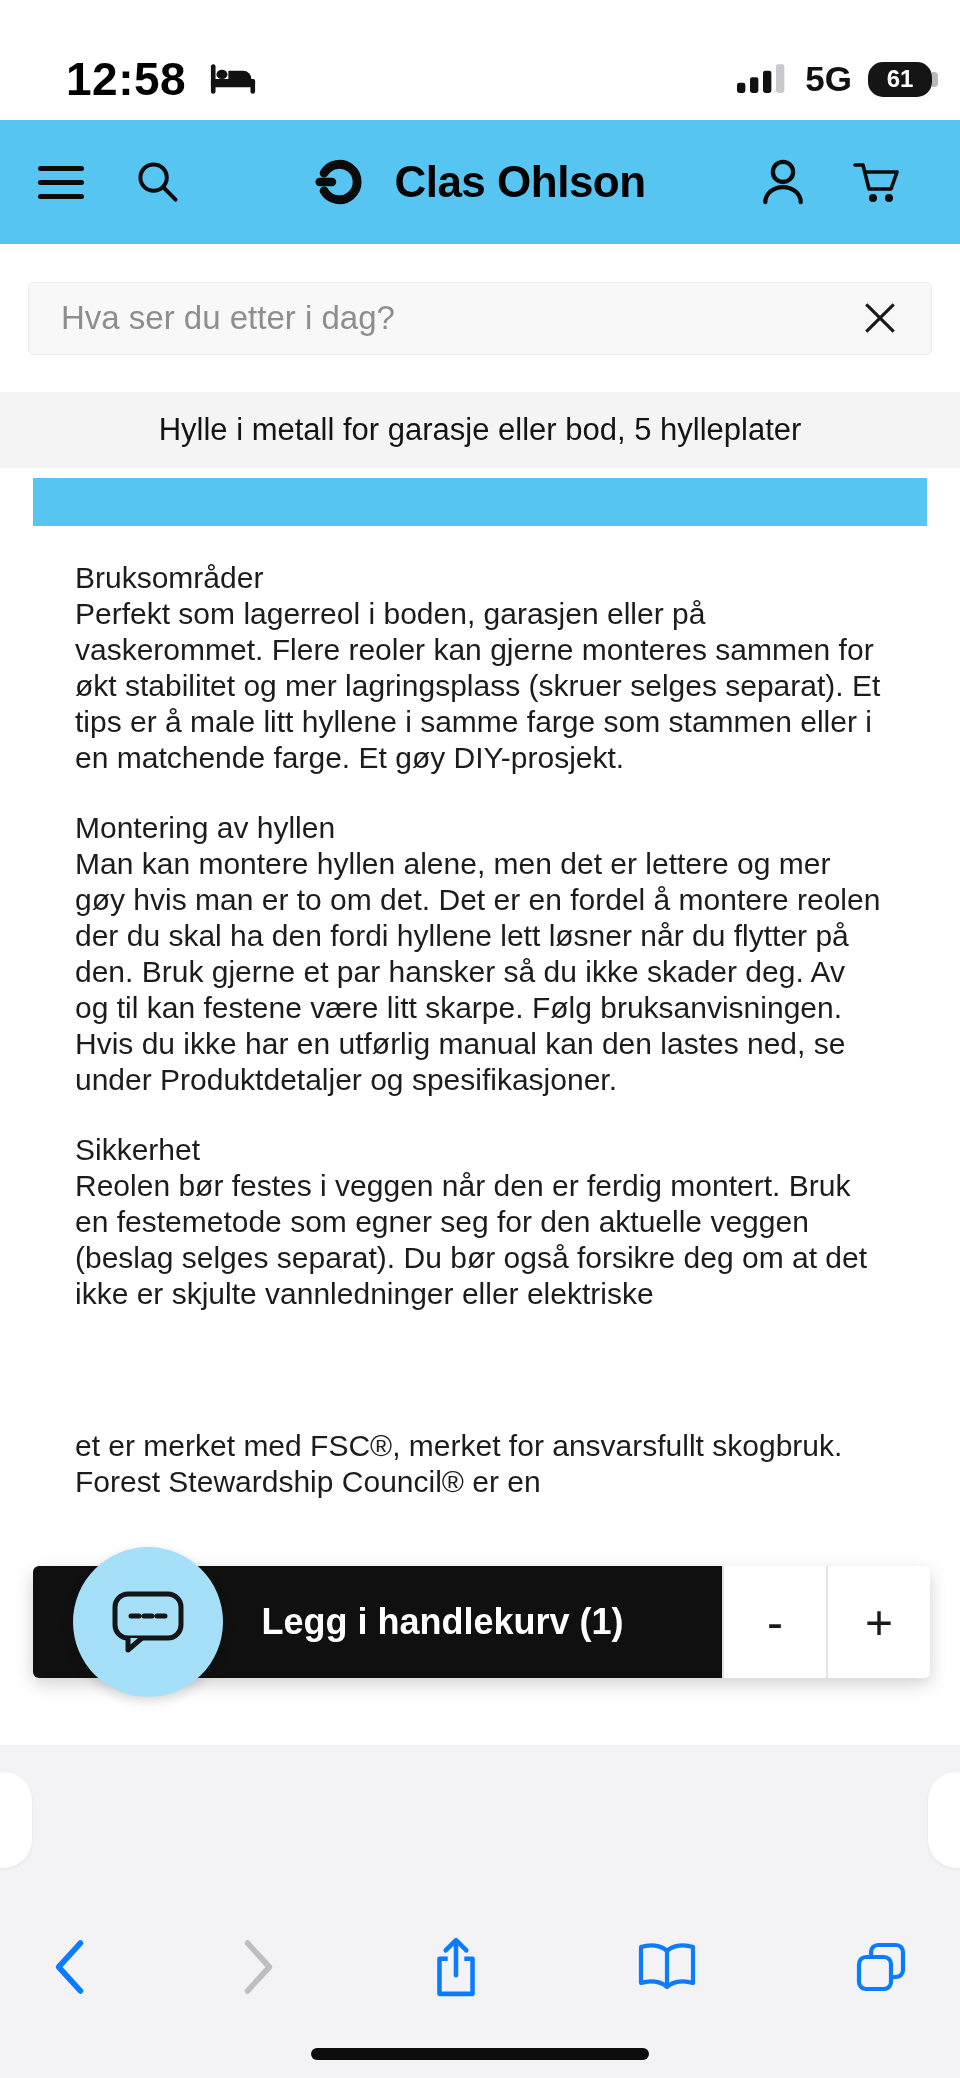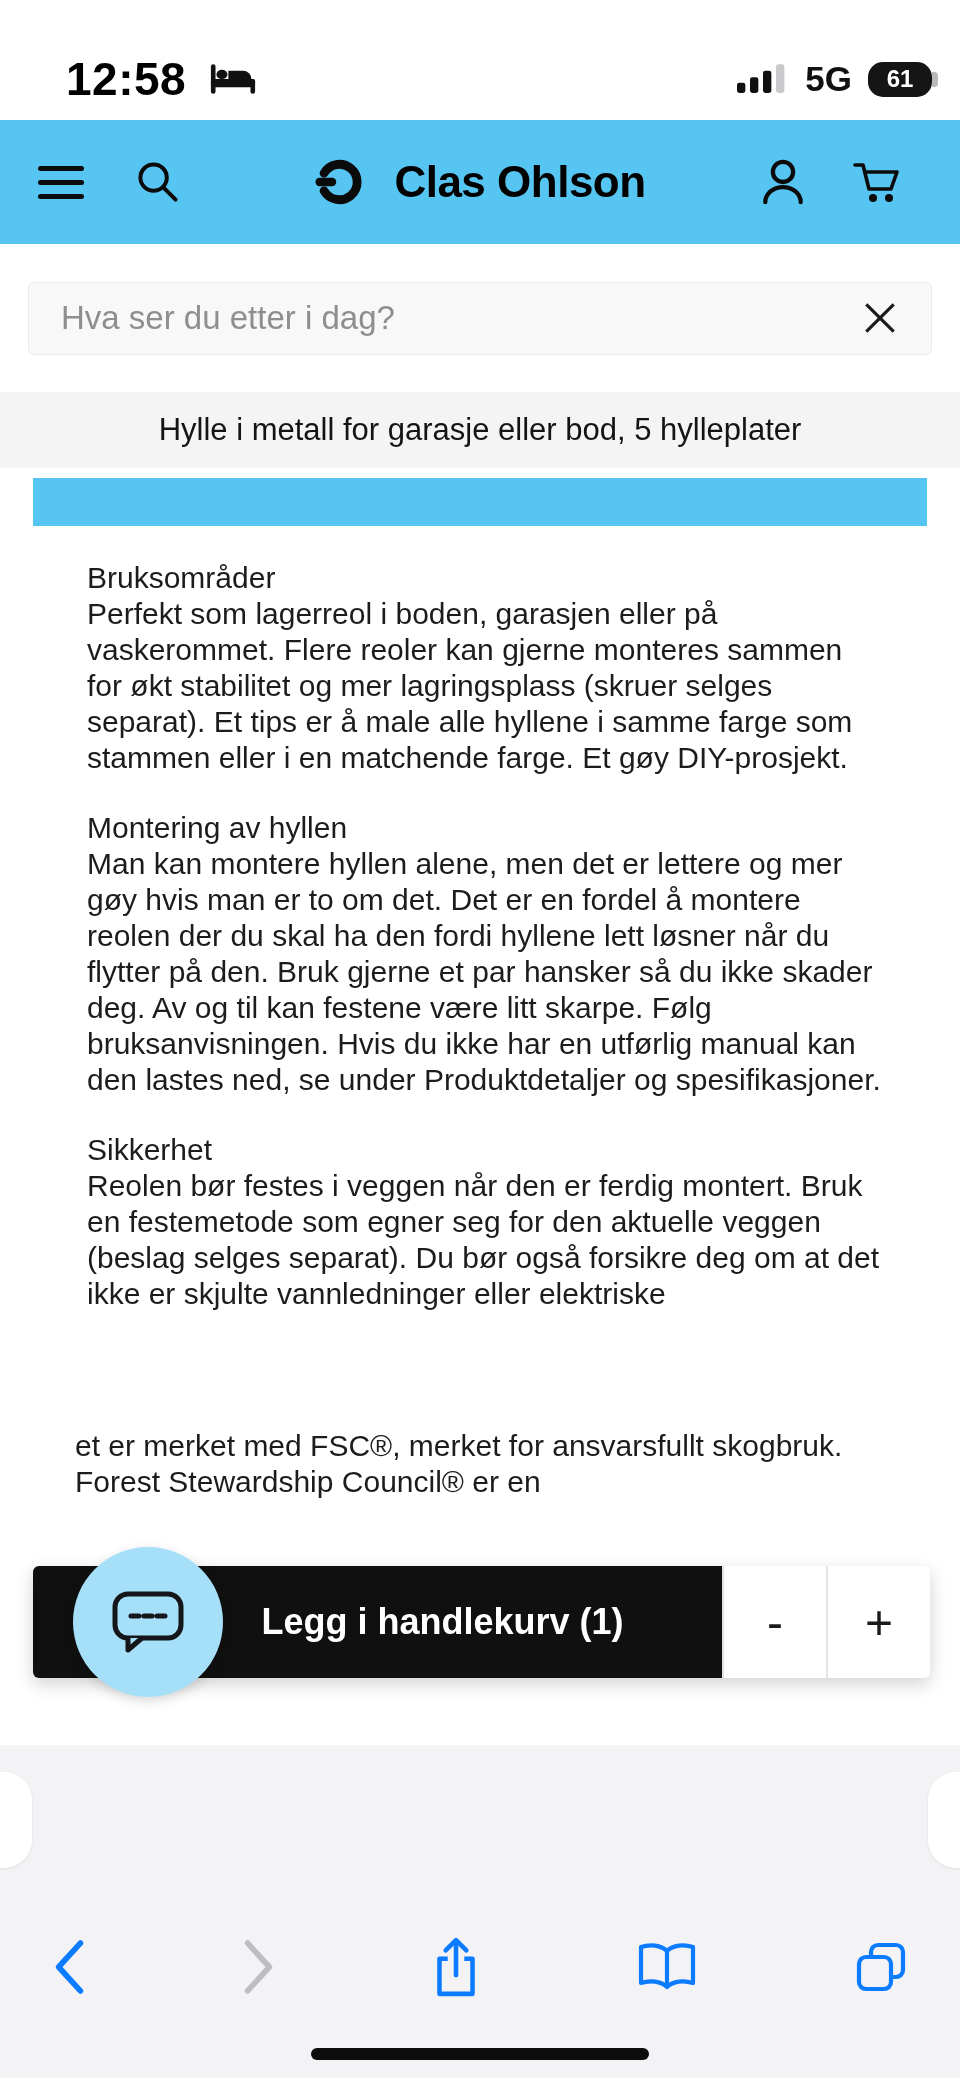--- a/index.html
+++ b/index.html
@@ -41,21 +41,21 @@
   
   .crumb-bar { position:absolute; top:392px; left:0; right:0; height:76px; background:#F4F4F5;
     display:flex; align-items:center; justify-content:center; }
   .crumb-title { font-size:31px; color:#141414; }
 
   
   .content { position:absolute; top:478px; left:33px; width:894px; background:#fff; }
   .section-tab { height:48px; background:#56C5F1; cursor:pointer; }
   .copy { padding:34px 42px 0 42px; font-size:30px; line-height:36px; color:#1C1C1C; }
   .para { margin:0 0 34px 0; }
-  .sec { margin:0 0 34px 12px; }
+  .sec { margin:0 0 34px 0; }
   .sec-heading { font-size:30px; line-height:36px; color:#1C1C1C; }
   .partial-para { margin-top:116px; }
 
   
   .cart-bar { position:absolute; top:1566px; left:33px; width:897px; height:112px;
     display:flex; border-radius:6px; overflow:hidden; box-shadow:0 6px 18px rgba(0,0,0,.18); }
   .cart-main { flex:1; background:#101010; color:#fff; display:flex; align-items:center; justify-content:center;
     font-size:36px; font-weight:700; padding-left:130px; cursor:pointer; }
   .qty-btn { width:104px; background:#fff; border-left:2px solid #E3E3E3;
     display:flex; align-items:center; justify-content:center; font-size:48px; color:#1a1a1a; cursor:pointer; }
@@ -174,21 +174,21 @@
   <div class="crumb-bar">
     <span class="crumb-title">Hylle i metall for garasje eller bod, 5 hylleplater</span>
   </div>
 
   <div class="content">
     <div class="section-tab"></div>
     <div class="copy">
 
       <div class="sec">
         <div class="sec-heading">Bruksområder</div>
-        <div>Perfekt som lagerreol i boden, garasjen eller på vaskerommet. Flere reoler kan gjerne monteres sammen for økt stabilitet og mer lagringsplass (skruer selges separat). Et tips er å male alle hyllene i samme farge som stammen eller i en matchende farge. Et gøy DIY-prosjekt.</div>
+        <div>Perfekt som lagerreol i boden, garasjen eller på vaskerommet. Flere reoler kan gjerne monteres sammen for økt stabilitet og mer lagringsplass (skruer selges separat). Et tips er å male litt hyllene i samme farge som stammen eller i en matchende farge. Et gøy DIY-prosjekt.</div>
       </div>
 
       <div class="sec">
         <div class="sec-heading">Montering av hyllen</div>
         <div>Man kan montere hyllen alene, men det er lettere og mer gøy hvis man er to om det. Det er en fordel å montere reolen der du skal ha den fordi hyllene lett løsner når du flytter på den. Bruk gjerne et par hansker så du ikke skader deg. Av og til kan festene være litt skarpe. Følg bruksanvisningen. Hvis du ikke har en utførlig manual kan den lastes ned, se under Produktdetaljer og spesifikasjoner.</div>
       </div>
 
       <div class="sec">
         <div class="sec-heading">Sikkerhet</div>
         <div>Reolen bør festes i veggen når den er ferdig montert. Bruk en festemetode som egner seg for den aktuelle veggen (beslag selges separat). Du bør også forsikre deg om at det ikke er skjulte vannledninger eller elektriske</div>

